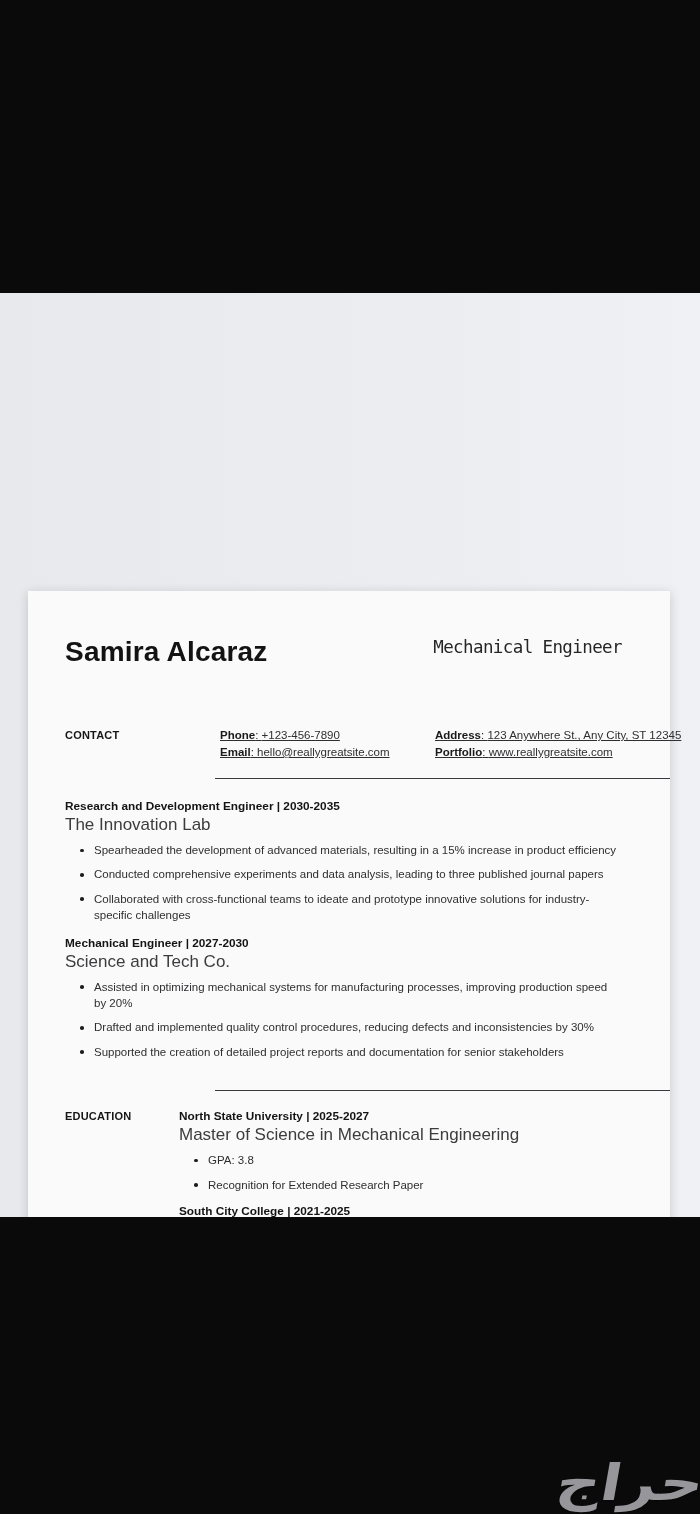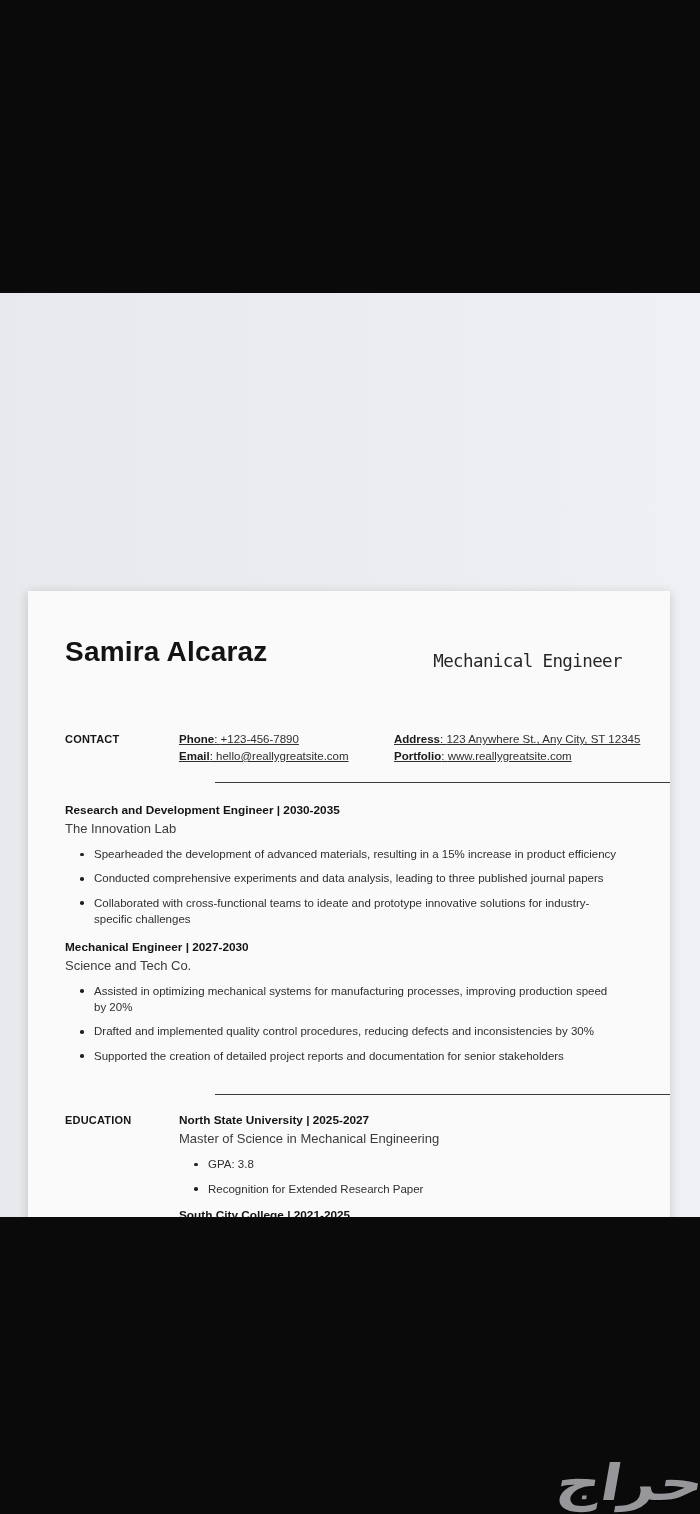--- a/index.html
+++ b/index.html
@@ -28,56 +28,56 @@
 
   
   .docheader{display:flex;justify-content:space-between;align-items:flex-start;padding-right:48px;}
   .name{
     font-weight:700;font-size:28px;line-height:34px;color:#131313;
     letter-spacing:0.2px;
   }
   .doctitle{
     font-family:"DejaVu Sans Mono", monospace;
     font-size:17.5px;line-height:24px;letter-spacing:-0.6px;
-    color:#262626;margin-top:14px;font-weight:400;
+    color:#262626;margin-top:0;font-weight:400;
   }
 
   
   .section{display:flex;}
   .sec-label{
     width:114px;flex:none;
     font-weight:700;font-size:11px;line-height:15.5px;
     letter-spacing:0.2px;color:#161616;padding-top:1px;
   }
   .sec-content{
     flex:1;padding-right:44px;
     font-size:11.5px;line-height:17px;color:#2f2f31;
   }
 
   
-  .section.contact{margin-top:58px;}
+  .section.contact{margin-top:58px;gap:41px;}
   .contact-cols{display:flex;}
   .ccol{display:flex;flex-direction:column;text-decoration:underline;}
   .ccol.c1{width:199px;flex:none;}
   .ccol.c2{flex:1;margin-left:16px;}
   .cline{white-space:nowrap;}
   .clabel{font-weight:700;color:#1a1a1a;}
   .clabel::after{content:":\00a0";font-weight:400;}
 
   
   hr.rule{border:0;border-top:1.6px solid #39393b;margin:0 0 0 150px;height:0;}
   hr.rule.r1{margin-top:17px;}
   hr.rule.r2{margin-top:22px;}
   hr.rule.r3{margin-top:21px;}
 
   
   .section.experience{margin-top:19px;}
   .section.education{margin-top:17px;}
   .entry-title{font-weight:700;font-size:11.8px;line-height:17px;color:#141414;}
-  .entry-sub{font-size:13px;line-height:17px;color:#3c3c3e;margin-top:1px;}
+  .entry-sub{font-size:17px;line-height:17px;color:#3c3c3e;margin-top:1px;}
   ul.bullets{margin:9px 0 0 0;padding:0;list-style:none;}
   ul.bullets li{
     position:relative;padding-left:21px;margin:8px;
     line-height:16.4px;color:#2f2f31;
   }
   ul.bullets li::before{
     content:"";position:absolute;left:7px;top:6.5px;
     width:3.6px;height:3.6px;border-radius:50%;background:#1f1f1f;
   }
   .entry + .entry{margin-top:11px;}

